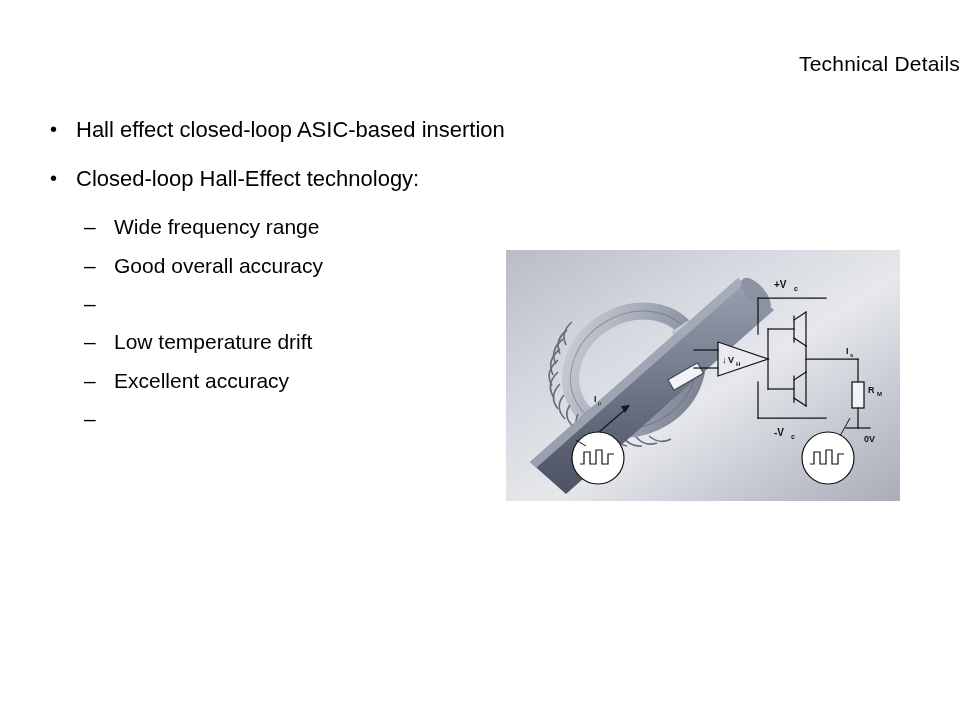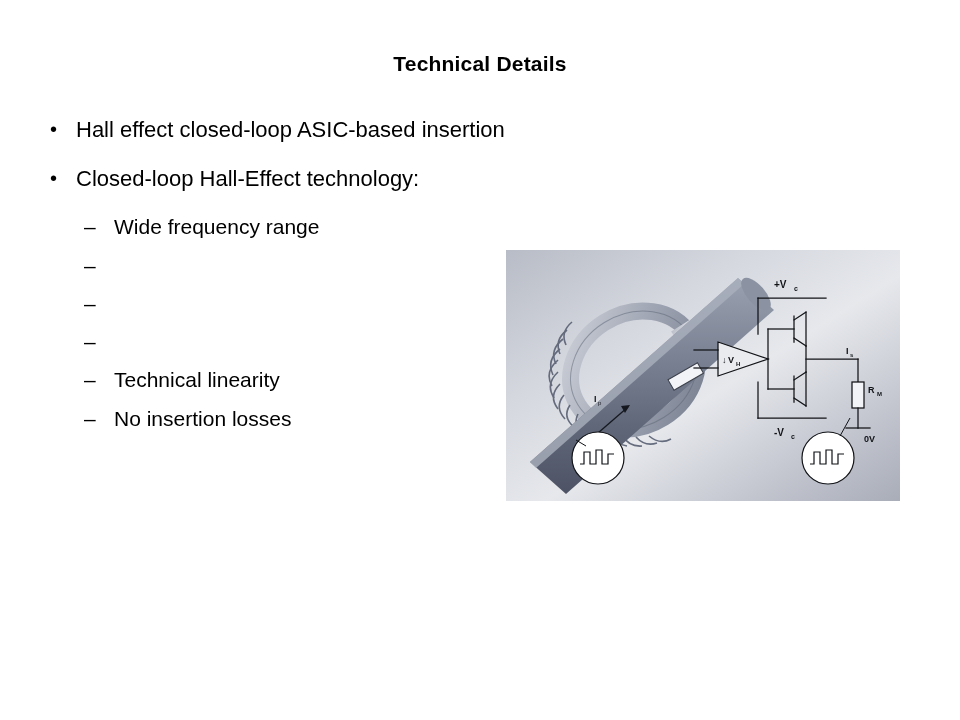--- a/index.html
+++ b/index.html
@@ -18,23 +18,23 @@
   .slide {
     position: relative;
     width: 960px;
     height: 720px;
   }
   .slide-title {
     position: absolute;
     top: 52px;
     left: 0;
     width: 960px;
-    text-align: center;
+    text-align: right;
     font-size: 21px;
-    font-weight: bold;
+    font-weight: normal;
     letter-spacing: 0.2px;
   }
   .bullets {
     position: absolute;
     top: 118px;
     left: 44px;
     width: 470px;
   }
   .bullet-l1 {
     display: flex;
@@ -106,34 +106,35 @@
       <span class="txt">Closed-loop Hall-Effect technology:</span>
     </div>
 
     <div class="sub-list">
       <div class="bullet-l2">
         <span class="marker">–</span>
         <span class="txt">Wide frequency range</span>
       </div>
       <div class="bullet-l2">
         <span class="marker">–</span>
-      </div>
-      <div class="bullet-l2">
-        <span class="marker">–</span>
-      </div>
-      <div class="bullet-l2">
-        <span class="marker">–</span>
-      </div>
-      <div class="bullet-l2">
-        <span class="marker">–</span>
-        <span class="txt">Technical linearity</span>
-      </div>
-      <div class="bullet-l2">
-        <span class="marker">–</span>
-        <span class="txt">No insertion losses</span>
+        <span class="txt">Good overall accuracy</span>
+      </div>
+      <div class="bullet-l2">
+        <span class="marker">–</span>
+      </div>
+      <div class="bullet-l2">
+        <span class="marker">–</span>
+        <span class="txt">Low temperature drift</span>
+      </div>
+      <div class="bullet-l2">
+        <span class="marker">–</span>
+        <span class="txt">Excellent accuracy</span>
+      </div>
+      <div class="bullet-l2">
+        <span class="marker">–</span>
       </div>
     </div>
 
   </div>
 
   <div class="figure">
     <svg width="394" height="251" viewBox="0 0 394 251" xmlns="http://www.w3.org/2000/svg">
       <defs>
         <linearGradient id="bg" x1="0" y1="0" x2="1" y2="1">
           <stop offset="0%" stop-color="#b8bcc6"></stop>

